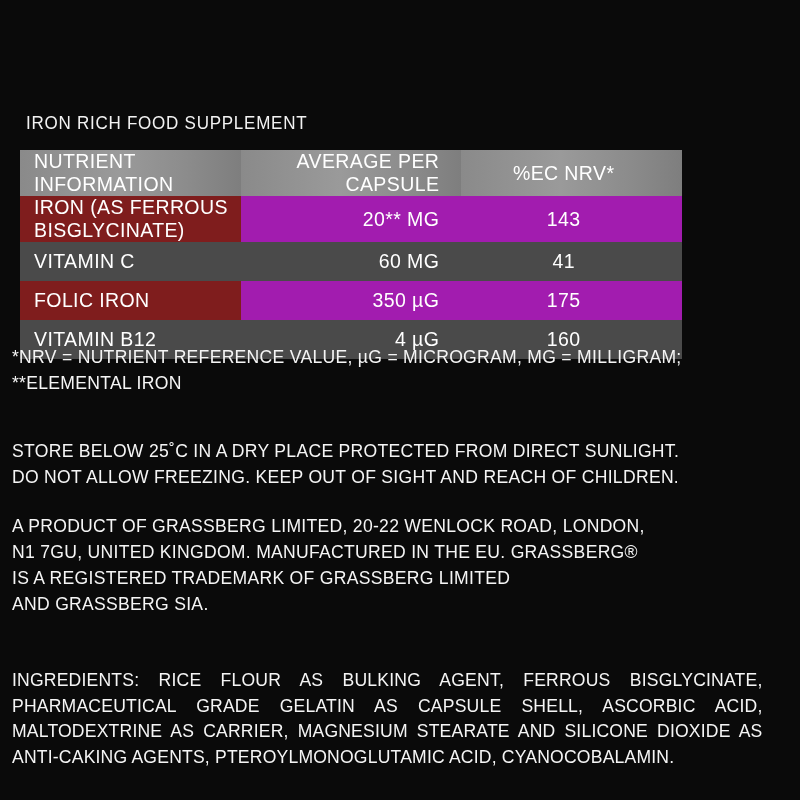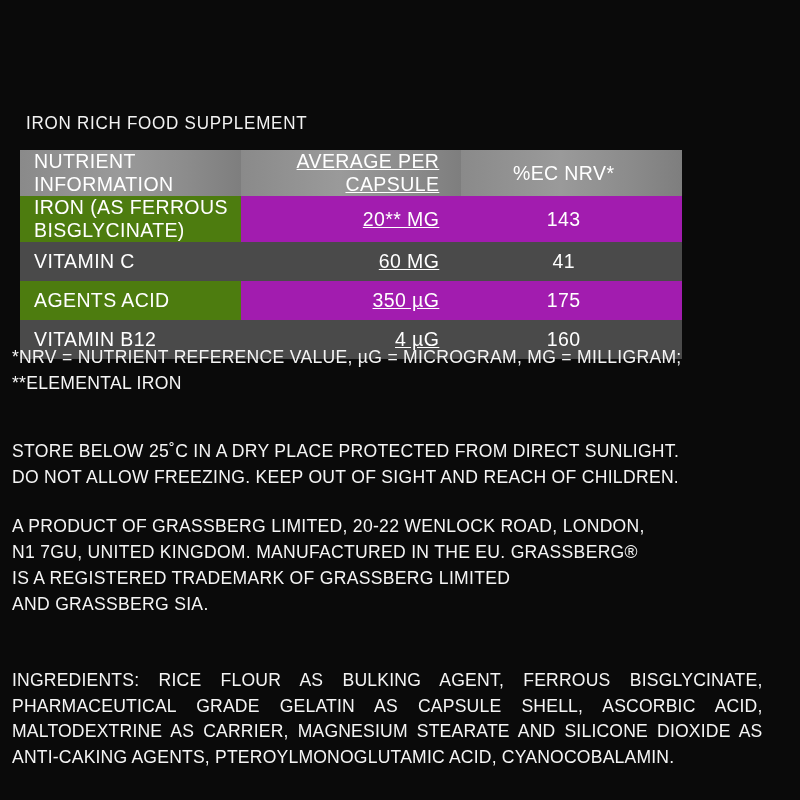--- a/index.html
+++ b/index.html
@@ -50,29 +50,29 @@
     font-size: 19.5px;
     letter-spacing: 0.4px;
     color: #ffffff;
   }
   .thead-row th {
     background: linear-gradient(to right, #8a8a8a 0%, #9a9a9a 45%, #8c8c8c 75%, #7e7e7e 100%);
     height: 38px;
     font-size: 19.5px;
   }
   .c-name { text-align: left; padding-left: 14px !important; }
-  .c-val  { text-align: right; padding-right: 22px !important; text-decoration: underline; }
+  .c-val  { text-align: right; padding-right: 22px !important; }
   .c-nrv  { text-align: center; padding-right: 16px !important; }
   .row-odd td {
     background: #a21caf;
   }
   .row-even td {
     background: #4a4a4a;
   }
-  .row-odd td.c-name { background: #4d7c0f; }
+  .row-odd td.c-name { background: #7f1d1d; }
   .footnote {
     position: absolute;
     left: 12px;
     font-size: 18.5px;
     line-height: 26px;
     letter-spacing: 0.3px;
     color: #f5f5f5;
     transform: scaleX(0.95);
     transform-origin: left top;
     white-space: pre-line;
@@ -109,21 +109,21 @@
         <td class="c-name">IRON (AS FERROUS BISGLYCINATE)</td>
         <td class="c-val">20** MG</td>
         <td class="c-nrv">143</td>
       </tr>
       <tr class="row-even">
         <td class="c-name">VITAMIN C</td>
         <td class="c-val">60 MG</td>
         <td class="c-nrv">41</td>
       </tr>
       <tr class="row-odd">
-        <td class="c-name">AGENTS ACID</td>
+        <td class="c-name">FOLIC IRON</td>
         <td class="c-val">350 µG</td>
         <td class="c-nrv">175</td>
       </tr>
       <tr class="row-even">
         <td class="c-name">VITAMIN B12</td>
         <td class="c-val">4 µG</td>
         <td class="c-nrv">160</td>
       </tr>
     </tbody>
   </table>

